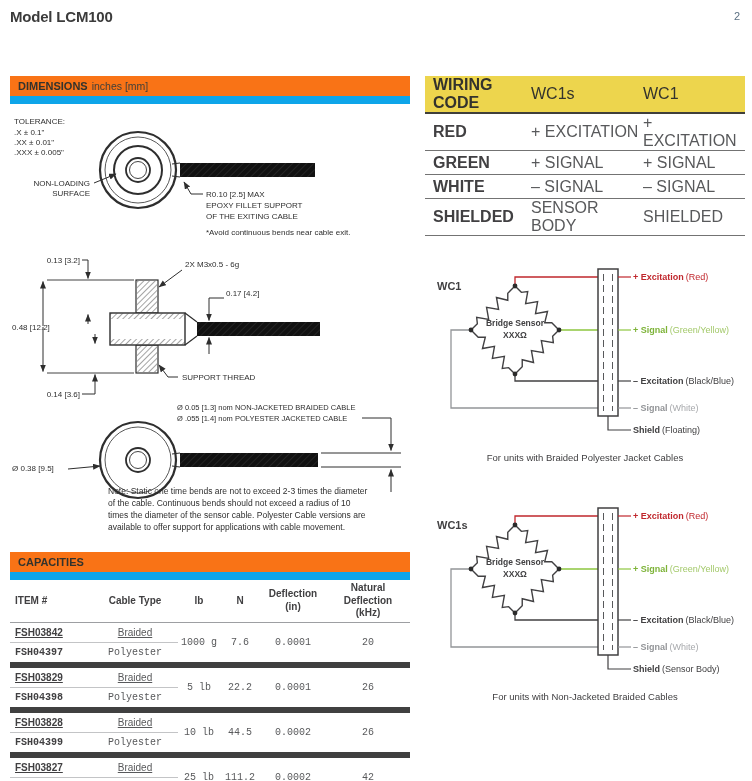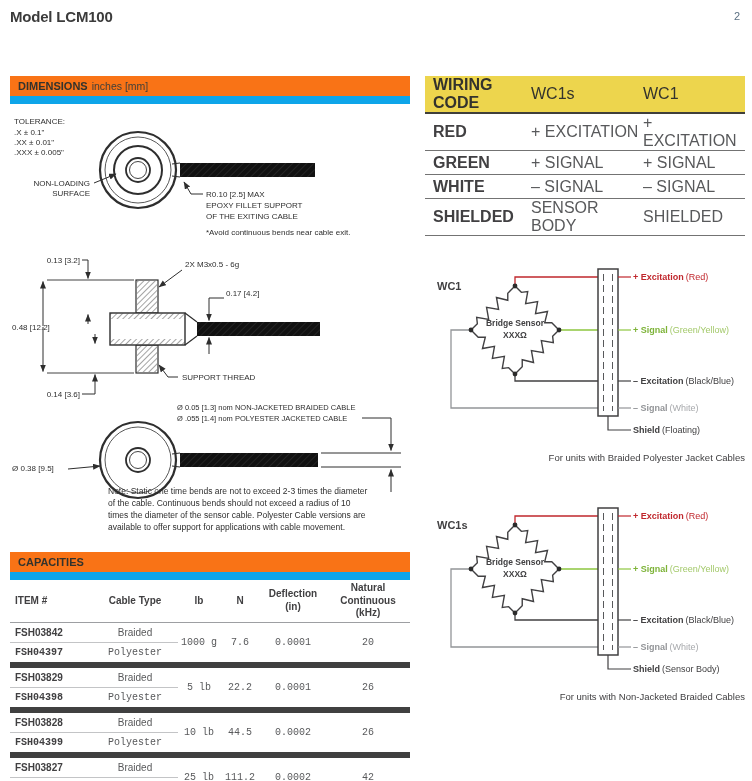--- a/index.html
+++ b/index.html
@@ -30,34 +30,34 @@
   .wire-table td.wire-name{font-weight:bold;color:#414042;padding-left:8px;}
 
   
   .cap-bar{margin-top:2px;}
   .cap-table{width:400px;border-collapse:collapse;table-layout:fixed;font-size:10px;color:#58595b;}
   .cap-table thead th{font-weight:bold;color:#414042;border-bottom:1.5px solid #9d9fa2;
     height:30px;vertical-align:middle;text-align:center;padding:2px 0;line-height:1.25;font-size:10px;}
   .cap-table thead th.col-item{text-align:left;padding-left:5px;}
   .cap-table td{text-align:center;height:19px;padding:0 2px;}
   .cap-table td.item{text-align:left;padding-left:5px;font-weight:bold;color:#414042;}
-  .cap-table tr.pair-a td.item,.cap-table tr.pair-a td.cable{border-bottom:1px solid #c3c4c6;}
+  .cap-table tr.pair-a td.item,.cap-table tr.pair-a td.cable{border-bottom:1px solid #c3c4c6;text-decoration:underline;}
   .cap-table tr.pair-b td,.cap-table td.merged{border-bottom:6px solid #404040;font-family:Liberation Mono, monospace;}
 
   
   .diagram{position:relative;width:320px;height:208px;}
   .diagram.first{margin-top:28px;}
   .diagram.second{margin-top:31px;}
   .wire-label{position:absolute;left:208px;font-size:9px;white-space:nowrap;line-height:12px;}
   .wire-label .wname{font-weight:bold;margin-right:2px;}
   .c-red .wname,.c-red .wdetail{color:#C0272D;}
   .c-green .wname{color:#7DB338;} .c-green .wdetail{color:#A3C96A;}
   .c-dark .wname,.c-dark .wdetail{color:#414042;}
   .c-gray .wname{color:#939598;} .c-gray .wdetail{color:#A7A9AC;}
-  .diagram-caption{position:absolute;left:0;top:188px;width:100%;text-align:right;font-size:9.5px;color:#414042;}
+  .diagram-caption{position:absolute;left:0;top:188px;width:100%;text-align:center;font-size:9.5px;color:#414042;}
 </style>
 </head>
 <body>
 
 <svg width="0" height="0" style="position:absolute" aria-hidden="true">
   <defs>
     <marker id="arr" markerWidth="9" markerHeight="8" refX="7" refY="3" orient="auto">
       <path d="M0,0 L7.5,3 L0,6 z" fill="#2e2e2e"></path>
     </marker>
     <pattern id="hatch" width="4" height="4" patternTransform="rotate(45)" patternUnits="userSpaceOnUse">
@@ -193,21 +193,21 @@
       <tr>
         <th class="col-item">ITEM #</th>
         <th>Cable Type</th>
         <th>lb</th>
         <th>N</th>
         <th>
             <div>Deflection</div>
             <div>(in)</div>
           </th>
         <th>
-            <div>Natural Continuous</div>
+            <div>Natural Deflection</div>
             <div>(kHz)</div>
           </th>
       </tr>
     </thead>
     <tbody>
       <tr class="pair-a">
         <td class="item">FSH03842</td>
         <td class="cable">Braided</td>
         <td class="merged" rowspan="2">1000 g</td>
         <td class="merged" rowspan="2">7.6</td>

